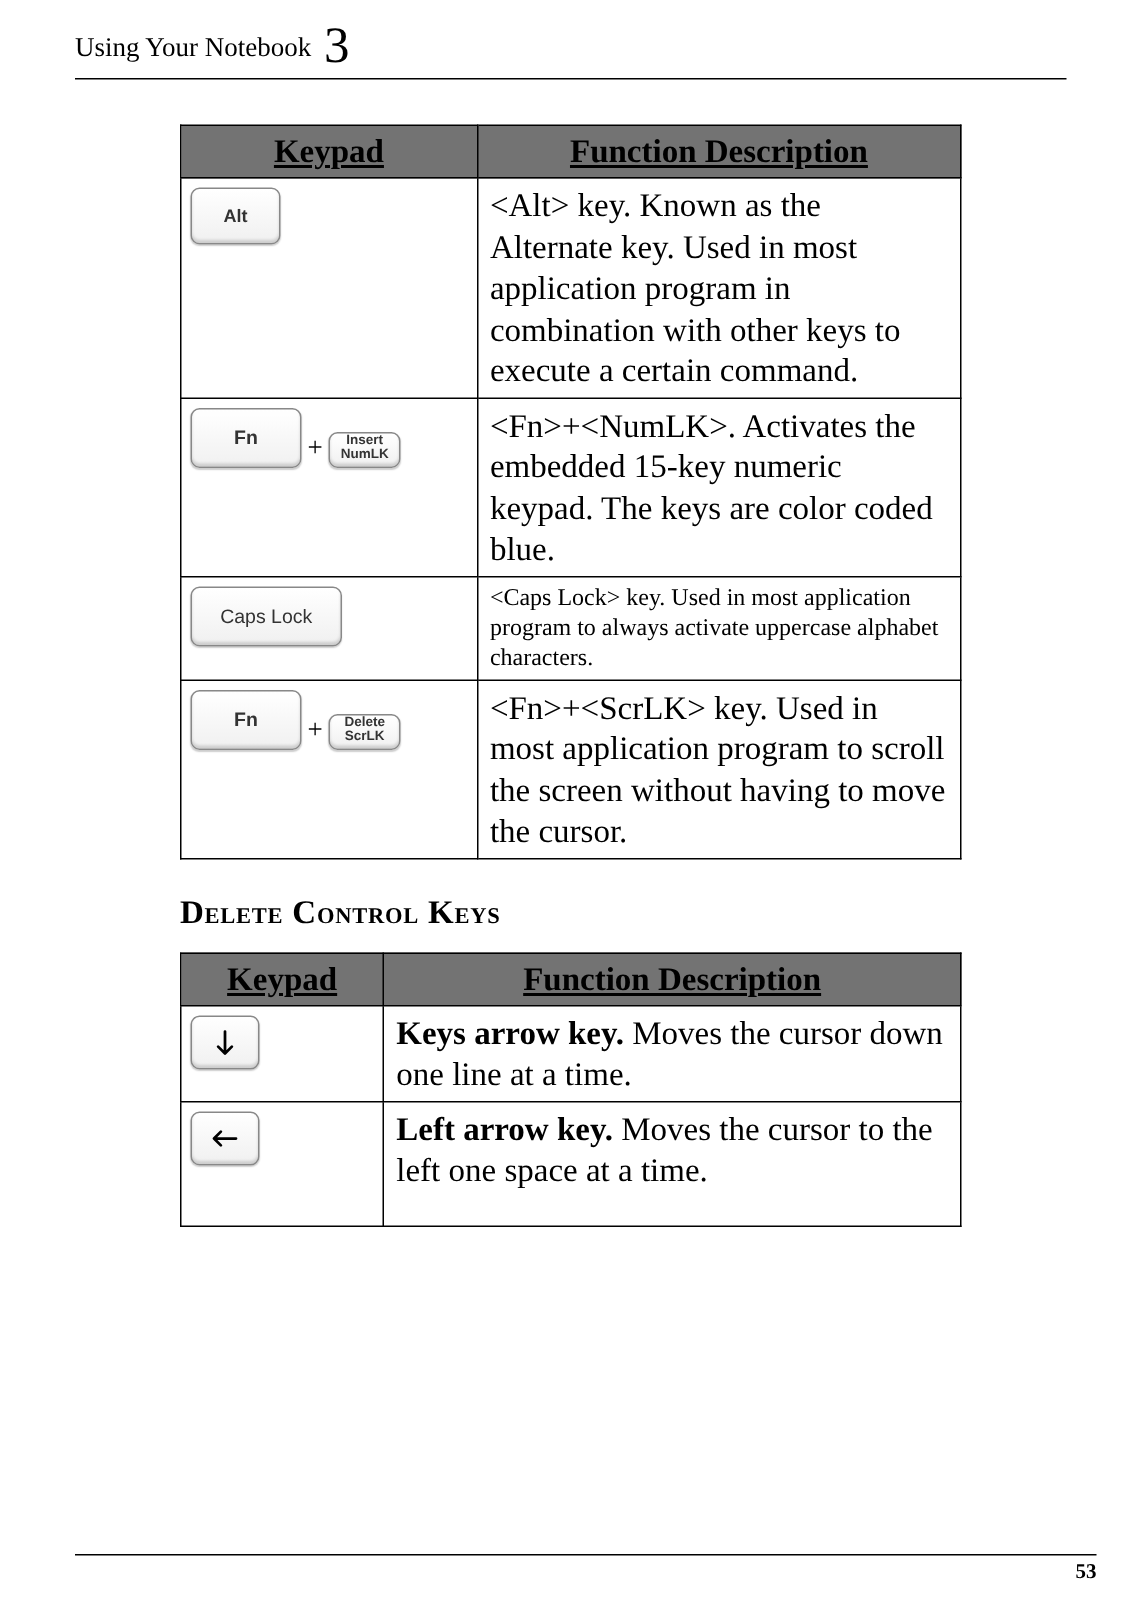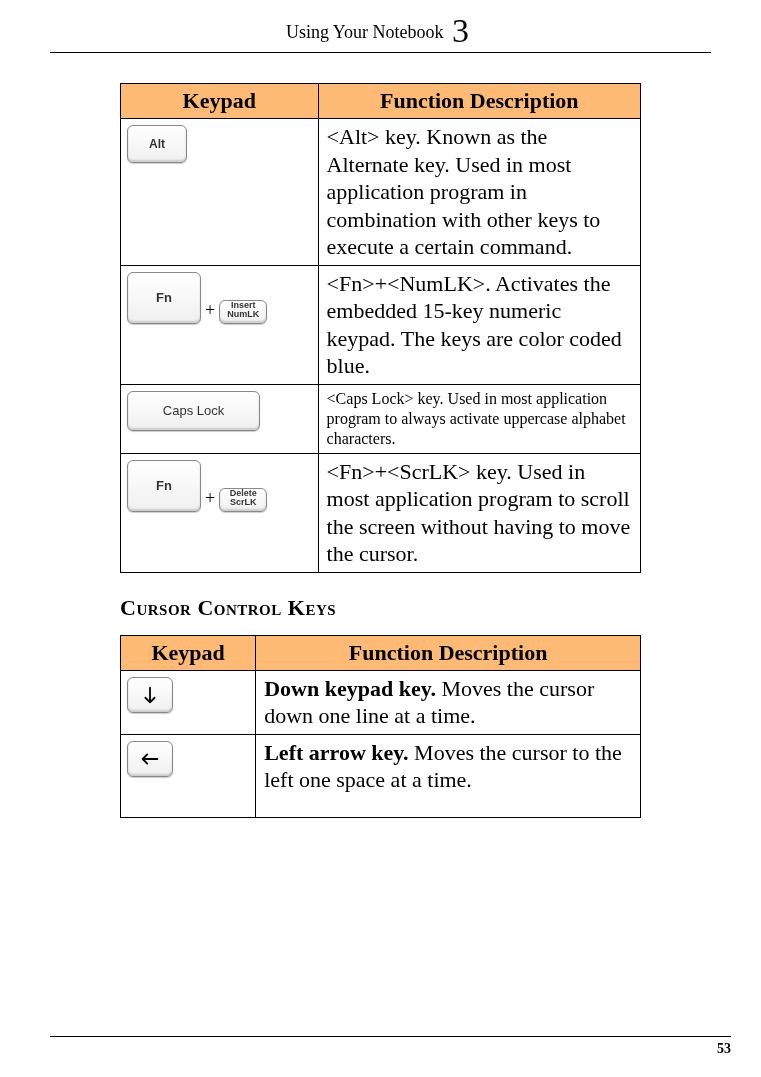--- a/index.html
+++ b/index.html
@@ -14,21 +14,21 @@
     color: #000;
   }
   .page {
     width: var(--page-w);
     height: var(--page-h);
     position: relative;
     box-sizing: border-box;
     padding: 10px 50px 0 50px;
   }
   .running-head {
-    text-align: center;
+    text-align: left;
     font-family: Garamond, Georgia, serif;
     font-size: 18px;
     padding-right: 6px;
     padding-top: 2px;
   }
   .running-head .chapnum {
     font-size: 34px;
     font-weight: normal;
     vertical-align: -4px;
     padding-left: 4px;
@@ -65,26 +65,27 @@
     width: 100%;
     table-layout: fixed;
   }
   table.keytable th,
   table.keytable td {
     border: 1.5px solid #000;
     padding: 4px 8px;
     vertical-align: top;
   }
   table.keytable th {
-    background: #fdba74;
+    background: #737373;
     font-weight: bold;
     font-size: 22px;
     text-align: center;
     font-family: Garamond, Georgia, serif;
     padding: 4px 4px;
+    text-decoration: underline;
   }
   table.keytable td {
     font-size: 22px;
     line-height: 1.25;
     font-family: Garamond, Georgia, serif;
   }
   table.keytable td.keycell {
     text-align: left;
     vertical-align: top;
     padding: 6px 6px;
@@ -119,22 +120,22 @@
   .keycap .lbl {
     display: flex;
     align-items: center;
     justify-content: center;
     width: 100%;
     height: 100%;
     line-height: 1.05;
     white-space: pre-wrap;
   }
   .keycap.med   { width: 60px; height: 38px; font-size: 12px; font-weight: bold; }
-  .keycap.fn    { width: 74px; height: 52px; font-size: 13px; font-weight: bold; }
-  .keycap.wide  { width: 133px; height: 40px; font-size: 13px; }
+  .keycap.fn    { width: 74px; height: 40px; font-size: 13px; font-weight: bold; }
+  .keycap.wide  { width: 101px; height: 40px; font-size: 13px; }
   .keycap.tiny  { width: 48px; height: 24px; font-size: 9px; font-weight: bold; }
   .keycap.arrow { width: 46px; height: 36px; font-size: 16px; font-weight: normal; }
   .keycap .twoline {
     display:block;
     font-size: 9px;
     line-height: 1.05;
     text-align:center;
   }
 
   .keyrow {
@@ -221,21 +222,21 @@
 ScrLK</span>
             </span>
           </div>
         </td>
         <td>&lt;Fn&gt;+&lt;ScrLK&gt; key. Used in most application program to scroll the screen without having to move the cursor.</td>
       </tr>
     </tbody>
       </table>
 
     <div class="section-heading">
-      <span class="sc">Cursor Control Keys</span>
+      <span class="sc">Delete Control Keys</span>
     </div>
 
     <table class="keytable">
       <colgroup>
         <col style="width:26%">
           <col style="width:74%">
       </colgroup>
       <tbody>
           <tr>
         <th>Keypad</th>
@@ -247,21 +248,21 @@
         <td class="keycell">
           <span class="keycap arrow">
             <span class="lbl">
               <svg class="arrow-svg" viewBox="0 0 24 24">
                 <path d="M12 4 L12 20 M12 20 L7 15 M12 20 L17 15" stroke="#000" stroke-width="2" fill="none" stroke-linecap="round"></path>
               </svg>
             </span>
           </span>
         </td>
         <td>
-          <span class="bold">Down keypad key.</span><span> Moves the cursor down one line at a time.</span>
+          <span class="bold">Keys arrow key.</span><span> Moves the cursor down one line at a time.</span>
         </td>
       </tr>
 
       <tr>
         <td class="keycell" style="height:70px">
           <span class="keycap arrow">
             <span class="lbl">
               <svg class="arrow-svg" viewBox="0 0 24 24">
                 <path d="M4 12 L20 12 M4 12 L9 7 M4 12 L9 17" stroke="#000" stroke-width="2" fill="none" stroke-linecap="round"></path>
               </svg>

